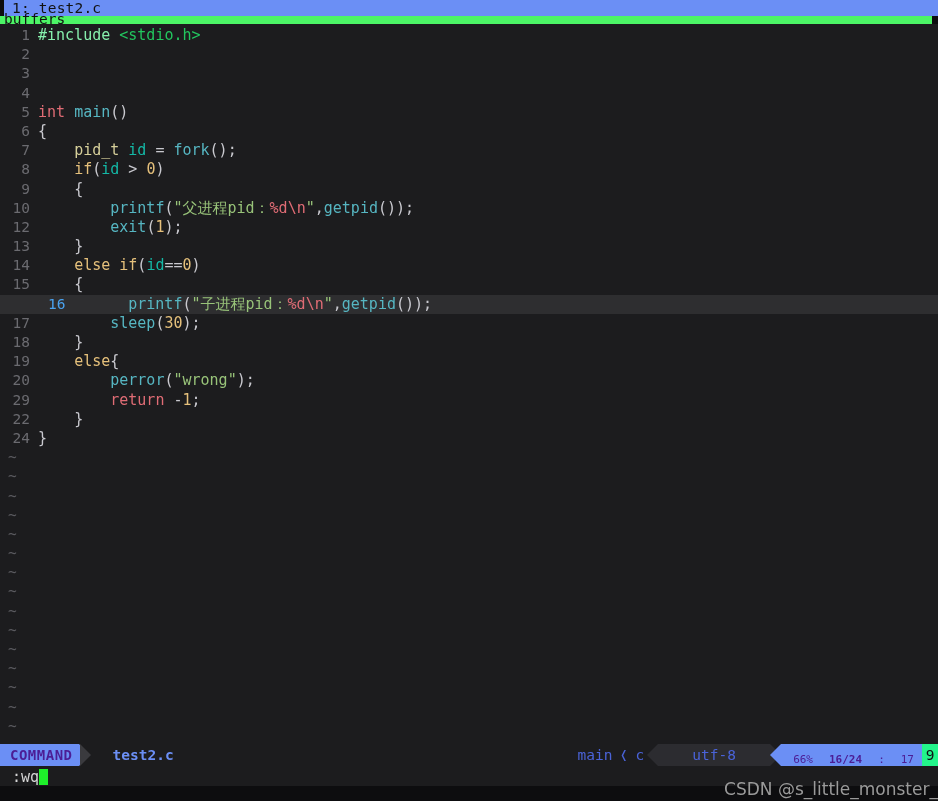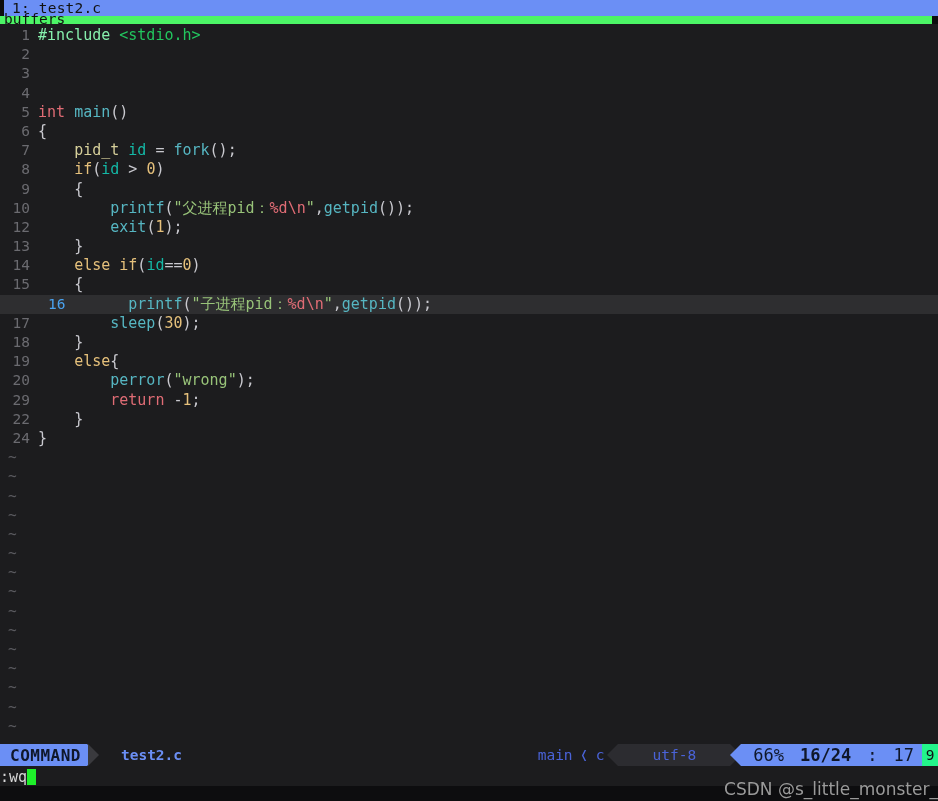--- a/index.html
+++ b/index.html
@@ -113,23 +113,23 @@
     position: relative;
     height: 22px;
     background: #1c1c1e;
     display: flex; align-items: stretch;
     font-size: 14px;
   }
   .mode {
     position: relative;
     display: flex; align-items: center;
     background: #6b8ff5;
-    color: #0f172a;
+    color: #4c1d95;
     font-weight: bold;
-    font-size: 16px;
+    font-size: 14px;
     padding: 0 6px 0 10px;
     letter-spacing: 0.5px;
   }
   .mode::after {
     content: "";
     position: absolute; right: -11px; top: 0;
     width: 0; height: 0;
     border-top: 11px solid transparent;
     border-bottom: 11px solid transparent;
     border-left: 11px solid #6b8ff5;
@@ -181,26 +181,26 @@
   .encoding::after {
     content: "";
     position: absolute; right: -11px; top: 0;
     width: 0; height: 0;
     border-top: 11px solid transparent;
     border-bottom: 11px solid transparent;
     border-left: 11px solid #2c2c30;
   }
   .pos {
     position: relative;
-    display: flex; align-items: center; gap: 16px;
+    display: flex; align-items: flex-end; gap: 16px;
     background: #6b8ff5;
-    color: #0f172a;
+    color: #4c1d95;
     padding: 0 8px 0 12px;
     margin-left: 11px;
-    font-size: 17px;
+    font-size: 11px;
   }
   .pos::before {
     content: "";
     position: absolute; left: -11px; top: 0;
     width: 0; height: 0;
     border-top: 11px solid transparent;
     border-bottom: 11px solid transparent;
     border-right: 11px solid #6b8ff5;
   }
   .pos .bold { font-weight: bold; }
@@ -210,21 +210,21 @@
     color: #101014;
     width: 16px;
     font-size: 14.5px;
   }
   
   .cmdline {
     height: 22px;
     background: #1c1c1e;
     color: #d6d6d6;
     display: flex; align-items: center;
-    padding-left: 0;
+    padding-left: 12px;
     font-size: 15px;
   }
   .cmd-cursor {
     display: inline-block;
     width: 9px; height: 16px;
     background: #1ef02a;
   }
   
   .watermark {
     position: absolute;

